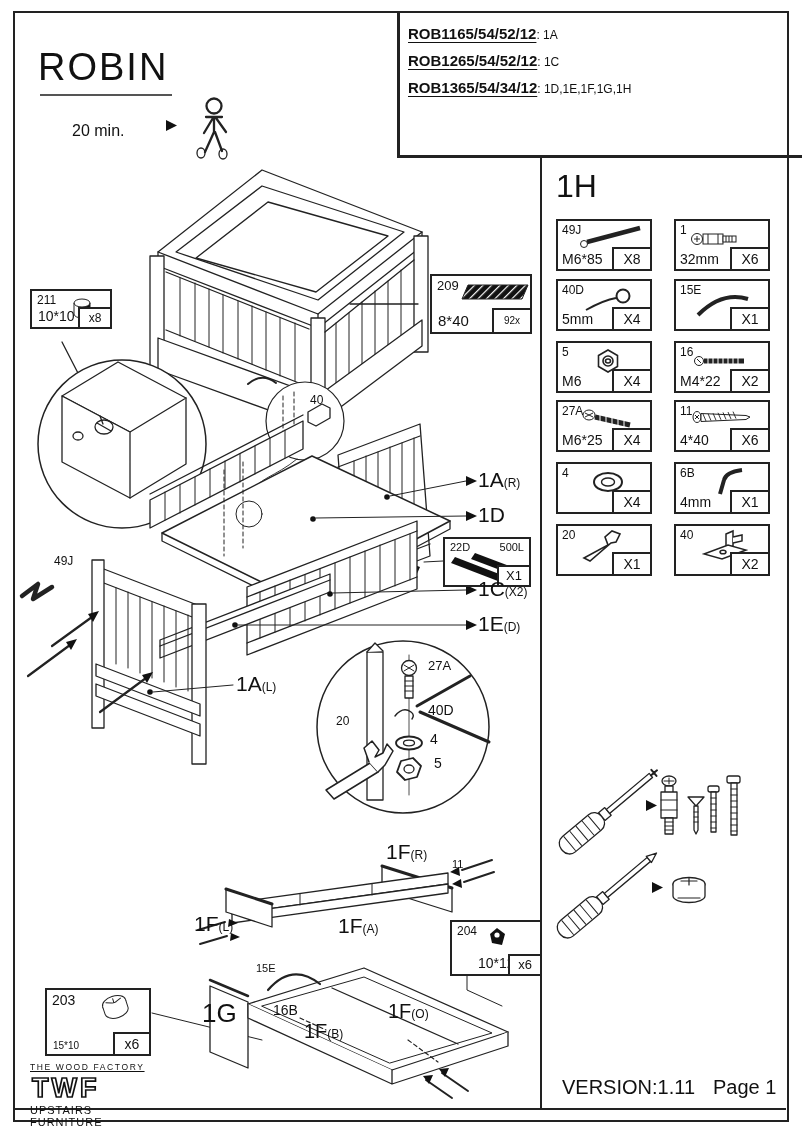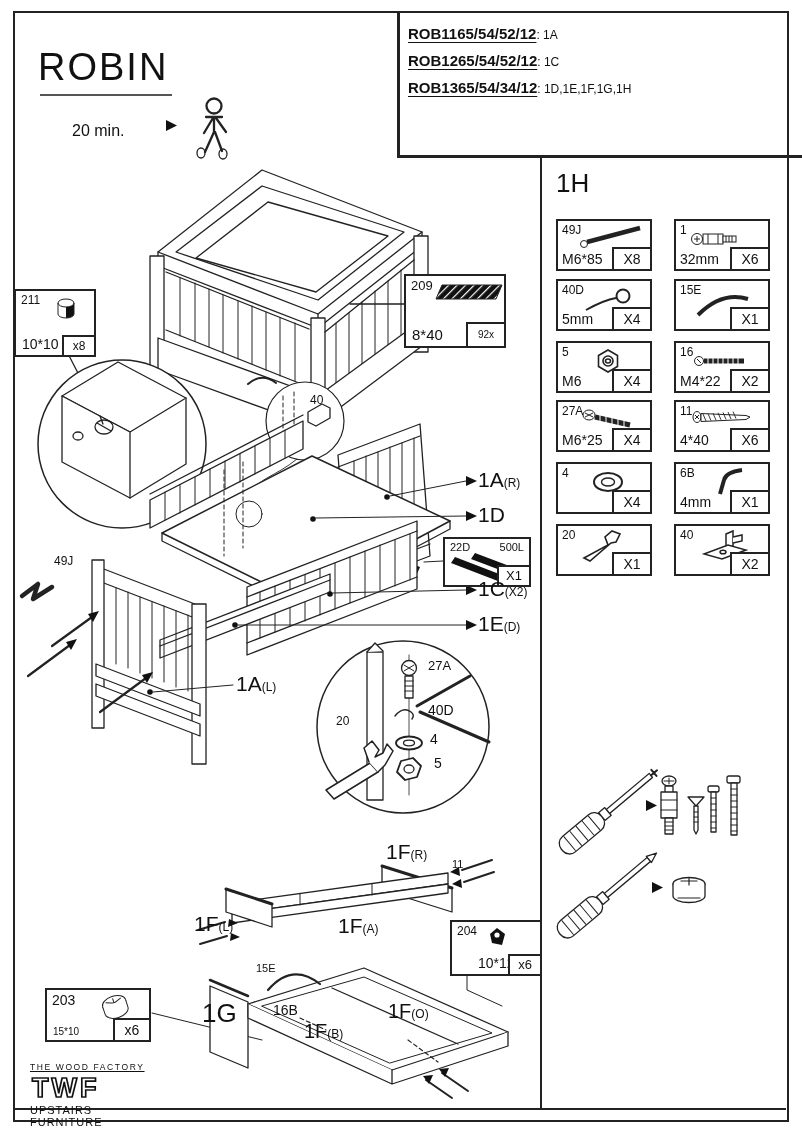--- a/index.html
+++ b/index.html
@@ -12,21 +12,21 @@
 
   .title{left:38px;top:46px;font-size:38px;letter-spacing:2px;color:#111;}
   .title-underline{left:40px;top:94px;width:132px;height:2px;background:#555;}
   .duration{left:72px;top:122px;font-size:16px;}
 
   .model-box{left:397px;top:13px;width:410px;height:145px;border-left:3px solid #222;border-bottom:3px solid #222;
              padding:8px 0 0 8px;box-sizing:border-box;}
   .model-row{line-height:25px;font-size:12px;white-space:nowrap;}
   .model-code{font-size:15px;font-weight:bold;text-decoration:underline;text-underline-offset:3px;}
 
-  .section-label{left:556px;top:168px;font-size:26px;text-align:center;}
+  .section-label{left:556px;top:168px;font-size:32px;text-align:center;}
 
   .part-box{width:96px;height:52px;border:2px solid #222;box-sizing:border-box;background:#fff;}
   .part-id{position:absolute;left:4px;top:2px;font-size:12px;}
   .part-size{position:absolute;left:4px;bottom:2px;font-size:14px;}
   .part-qty{position:absolute;right:-2px;bottom:-2px;min-width:30px;height:20px;border:2px solid #222;
             background:#fff;font-size:14px;text-align:center;line-height:20px;padding:0 3px;}
   .part-icon{position:absolute;left:20px;top:3px;}
 
   .callout{border:2px solid #222;box-sizing:border-box;background:#fff;}
   .co-id{position:absolute;left:5px;top:2px;font-size:12px;}
@@ -374,32 +374,32 @@
     <svg class="part-icon" style="left:22px;top:2px" width="56" height="34" viewBox="0 0 56 34" fill="none" stroke="#222" stroke-width="1.5">
         <path d="M28,6 L35,3 L35,18 L28,21 Z" fill="#fff"></path>
         <path d="M35,9 l9,-2 v6 l-9,2" fill="#fff"></path>
         <path d="M6,26 L30,17 L48,22 L24,31 Z" fill="#fff"></path>
         <ellipse cx="25" cy="24" rx="3" ry="1.8"></ellipse>
       </svg>
     <div class="part-size"></div>
     <div class="part-qty">X2</div>
   </div>
 
-  <div class="abs callout" style="left:14px;top:289px;width:82px;height:68px">
+  <div class="abs callout" style="left:30px;top:289px;width:82px;height:40px">
     <div class="co-id">211</div>
     <svg class="abs" style="left:36px;top:4px" width="28" height="28" viewBox="0 0 28 28" fill="none" stroke="#222">
         <path d="M14,4.2 a8,4 0 0 1 8,3.8 V19 a8,4 0 0 1 -8,4 Z" fill="#111" stroke="none"></path>
         <ellipse cx="14" cy="8" rx="8" ry="4" fill="#fff"></ellipse>
         <path d="M6,8 V19 a8,4 0 0 0 16,0 V8"></path>
       </svg>
     <div class="co-size">10*10</div>
     <div class="co-qty" style="font-size:12px">x8</div>
   </div>
 
-  <div class="abs callout" style="left:404px;top:274px;width:102px;height:74px">
+  <div class="abs callout" style="left:430px;top:274px;width:102px;height:60px">
     <div class="co-id" style="font-size:13px">209</div>
     <svg class="abs" style="left:28px;top:6px" width="70" height="20" viewBox="0 0 70 20">
         <defs>
           <pattern id="h209" width="6" height="6" patternUnits="userSpaceOnUse" patternTransform="rotate(45)">
             <rect width="6" height="6" fill="#111"></rect>
             <line x1="0" y1="0" x2="0" y2="6" stroke="#fff" stroke-width="2.4"></line>
           </pattern>
         </defs>
         <path d="M8,3 L68,3 L62,17 L2,17 Z" fill="url(#h209)" stroke="#222"></path>
       </svg>
@@ -420,21 +420,21 @@
   <div class="abs callout" style="left:450px;top:920px;width:92px;height:56px">
     <div class="co-id">204</div>
     <svg class="abs" style="left:36px;top:5px" width="20" height="20" viewBox="0 0 20 20">
         <path d="M9,1 L17,7 L14,18 L4,16 L2,7 Z" fill="#111"></path>
         <circle cx="9" cy="8" r="2.6" fill="#fff"></circle>
       </svg>
     <div class="co-size" style="left:26px">10*12</div>
     <div class="co-qty">x6</div>
   </div>
 
-  <div class="abs callout" style="left:45px;top:988px;width:106px;height:54px">
+  <div class="abs callout" style="left:45px;top:988px;width:106px;height:68px">
     <div class="co-id" style="font-size:14px">203</div>
     <svg class="abs" style="left:44px;top:2px" width="48" height="32" viewBox="0 0 48 32" fill="none" stroke="#222">
         <g transform="translate(24,14) rotate(-18)">
           <ellipse cx="0" cy="-3" rx="12" ry="7" fill="#fff"></ellipse>
           <path d="M-8,-6 L8,0 M-8,0 L8,-6 M0,-8 V2" stroke-width="1"></path>
           <path d="M-12,-3 v8 a12,7 0 0 0 24,0 v-8" fill="#fff"></path>
         </g>
       </svg>
     <div class="co-size" style="font-size:10px">15*10</div>
     <div class="co-qty" style="font-size:14px;min-width:30px;height:20px;line-height:20px">x6</div>
@@ -492,14 +492,17 @@
       <span class="sub">(O)</span>
     </div>
 
   <div class="abs logo">
     <div class="logo-top">THE WOOD FACTORY</div>
     <svg width="88" height="32" viewBox="0 0 88 32">
       <text class="twf" x="2" y="25">TWF</text>
     </svg>
     <div class="logo-bottom">UPSTAIRS FURNITURE</div>
   </div>
+  <div class="abs version">
+    <span>VERSION:1.11</span><span>Page 1</span>
+  </div>
 
 </div>
 
 </body></html>

